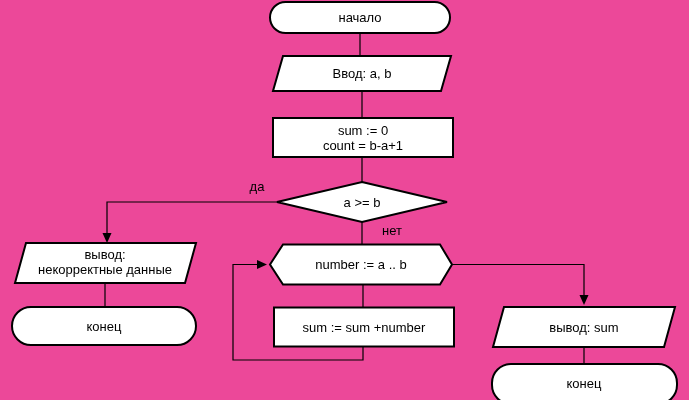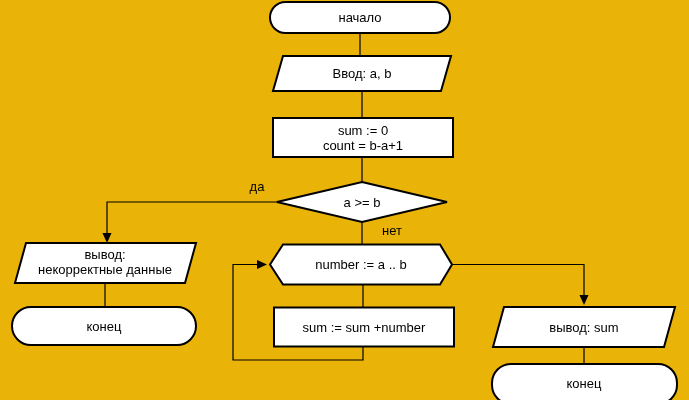--- a/index.html
+++ b/index.html
@@ -4,21 +4,21 @@
 <style>
   html, body {
     margin: 0;
     padding: 0;
     background: #ffffff;
   }
   .stage {
     position: relative;
     width: 689px;
     height: 400px;
-    background: #eab308;
+    background: #ec4899;
     overflow: hidden;
     font-family: "Liberation Sans", sans-serif;
   }
   svg { display: block; }
   .shape {
     fill: #ffffff;
     stroke: #000000;
     stroke-width: 2;
   }
   .edge {

